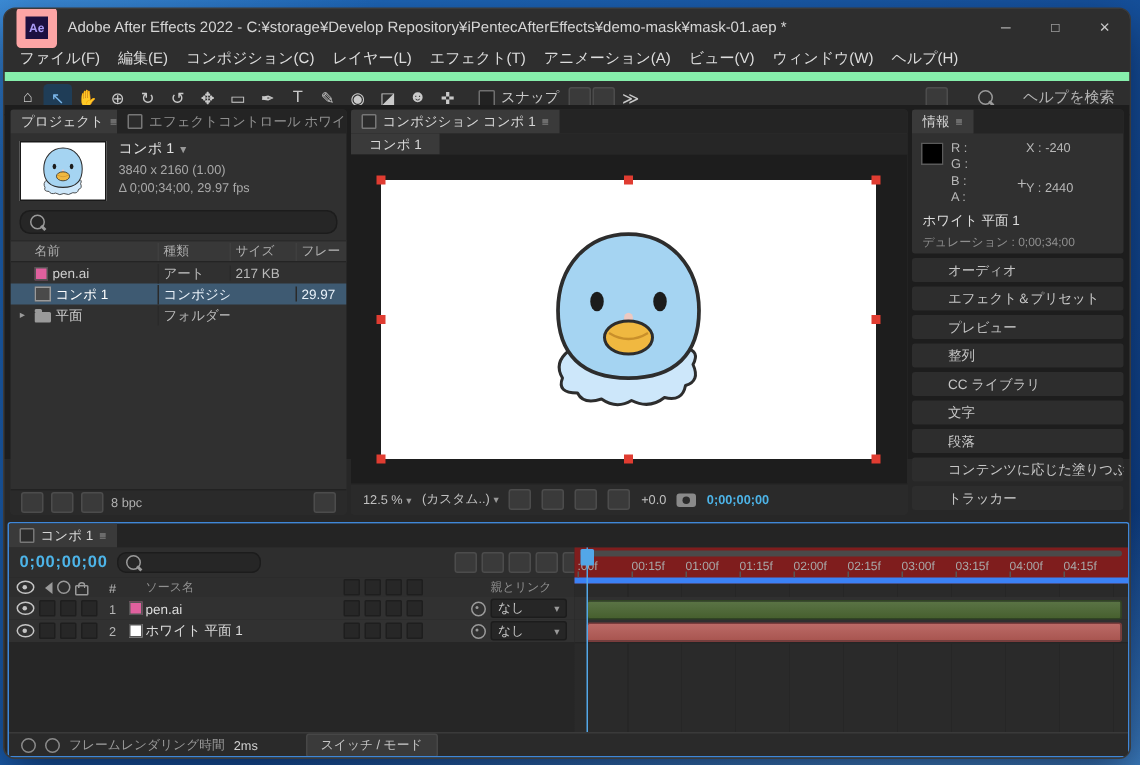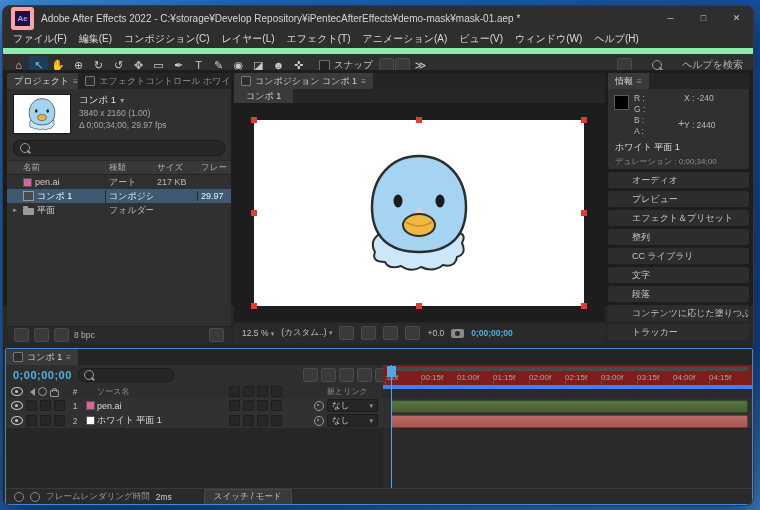--- a/index.html
+++ b/index.html
@@ -6,21 +6,21 @@
   body{width:760px;height:510px;overflow:hidden;font-family:"Liberation Sans","DejaVu Sans",sans-serif}
   .stage{position:relative;width:760px;height:510px;overflow:hidden;
     background:
       radial-gradient(120% 90% at 85% 115%, rgba(95,175,240,.95) 0%, rgba(95,175,240,0) 55%),
       radial-gradient(80% 70% at -5% -10%, rgba(80,160,230,.85) 0%, rgba(80,160,230,0) 50%),
       linear-gradient(128deg,#2273c8 0%,#1a5cab 45%,#0d3e85 100%)}
   .win{position:absolute;left:2px;top:5px;width:750px;height:499px;border-radius:8px;background:#272727;border:1px solid #3a3a3a;box-shadow:0 12px 32px rgba(0,0,20,.55);overflow:hidden}
 
   
   .titlebar{height:24px;display:flex;align-items:center;background:#2e2e2e;padding-left:8px}
-  .appbadge{width:15px;height:15px;border-radius:3px;background:#1d1040;border:4px solid #fca5a5;color:#a99af5;font-size:8px;font-weight:bold;display:flex;align-items:center;justify-content:center;flex:0 0 auto}
+  .appbadge{width:15px;height:15px;border-radius:3px;background:#1d1040;border:6px solid #fca5a5;color:#a99af5;font-size:8px;font-weight:bold;display:flex;align-items:center;justify-content:center;flex:0 0 auto}
   .title-text{margin-left:7px;font-size:10px;color:#d6d6d6;white-space:nowrap;overflow:hidden;flex:1}
   .win-controls{display:flex;height:100%;flex:0 0 auto}
   .win-btn{width:33px;height:100%;display:flex;align-items:center;justify-content:center;color:#c9c9c9;font-size:9px}
 
   
   .menubar{height:18px;background:#2e2e2e;border-bottom:6px solid #86efac;display:flex;align-items:center;padding-left:4px}
   .menu-item{font-size:10px;color:#dcdcdc;padding:0 6px;white-space:nowrap}
 
   
   .toolbar{height:22px;background:#2e2e2e;border-bottom:1px solid #1b1b1b;display:flex;align-items:center;padding:0 6px;gap:1px}
@@ -345,22 +345,22 @@
             <span class="ib" style="left:26px;top:26px">B :</span>
             <span class="ib" style="left:26px;top:37px">A :</span>
             <span class="ib" style="left:76px;top:4px">X : -240</span>
             <span class="ib" style="left:76px;top:31px">Y : 2440</span>
             <span class="ib" style="left:70px;top:28px;font-size:11px">+</span>
           </div>
           <div class="info-name">ホワイト 平面 1</div>
           <div class="info-dur">デュレーション : 0;00;34;00</div>
         </div>
         <div class="side-bar">オーディオ</div>
+        <div class="side-bar">エフェクト＆プリセット</div>
         <div class="side-bar">プレビュー</div>
-        <div class="side-bar">エフェクト＆プリセット</div>
         <div class="side-bar">整列</div>
         <div class="side-bar">CC ライブラリ</div>
         <div class="side-bar">文字</div>
         <div class="side-bar">段落</div>
         <div class="side-bar">コンテンツに応じた塗りつぶし</div>
         <div class="side-bar">トラッカー</div>
       </div>
     </div>
 
     <div class="timeline">

